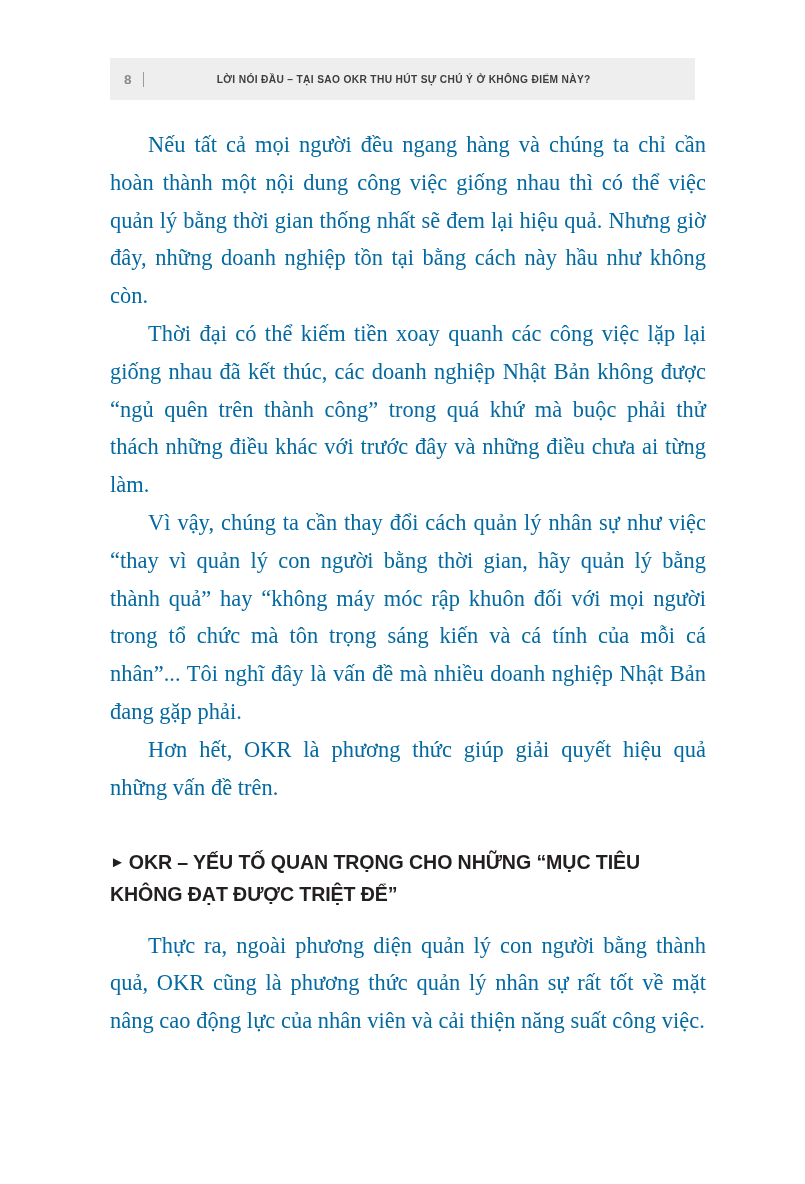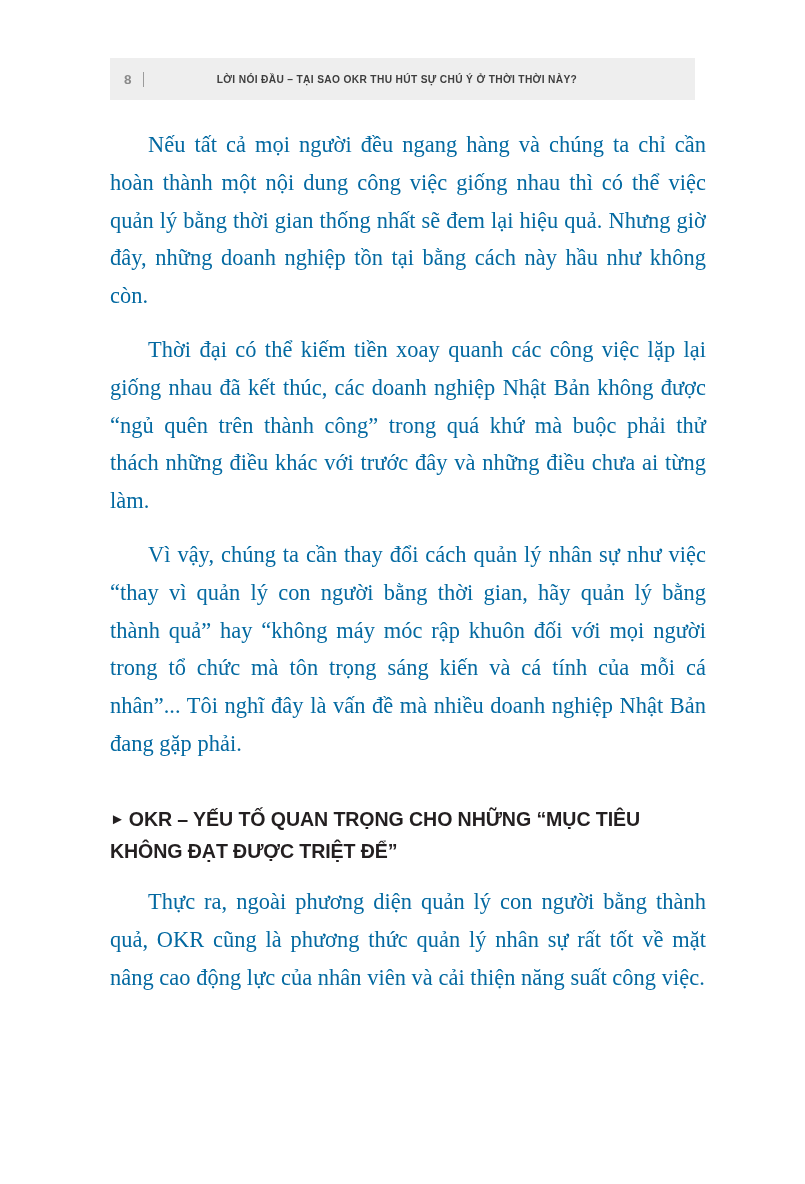--- a/index.html
+++ b/index.html
@@ -67,21 +67,21 @@
   p.para {
     margin: 0;
     font-size: 22.4px;
     line-height: 37.8px;
     text-align: justify;
     text-indent: 38px;
     color: #0369a1;
     letter-spacing: 0.05px;
   }
   p.para + p.para {
-    margin-top: 16px;
+    margin-top: 0px;
     font-family: Liberation Serif, serif;
   }
 
   
   .section-heading {
     margin-top: 40px;
     font-family: "Liberation Sans", sans-serif;
     font-size: 19.6px;
     font-weight: bold;
     line-height: 32px;
@@ -100,28 +100,29 @@
   }
 </style>
 </head>
 <body>
 
 <div class="page">
 
   <div class="header-band">
     <span class="header-pagenum">8</span>
     <span class="header-rule"></span>
-    <span class="header-title">LỜI NÓI ĐẦU – TẠI SAO OKR THU HÚT SỰ CHÚ Ý Ở THỜI THỜI NÀY?</span>
+    <span class="header-title">LỜI NÓI ĐẦU – TẠI SAO OKR THU HÚT SỰ CHÚ Ý Ở KHÔNG ĐIỂM NÀY?</span>
   </div>
 
   <div class="content">
 
     <p class="para">Nếu tất cả mọi người đều ngang hàng và chúng ta chỉ cần hoàn thành một nội dung công việc giống nhau thì có thể việc quản lý bằng thời gian thống nhất sẽ đem lại hiệu quả. Nhưng giờ đây, những doanh nghiệp tồn tại bằng cách này hầu như không còn.</p>
     <p class="para">Thời đại có thể kiếm tiền xoay quanh các công việc lặp lại giống nhau đã kết thúc, các doanh nghiệp Nhật Bản không được “ngủ quên trên thành công” trong quá khứ mà buộc phải thử thách những điều khác với trước đây và những điều chưa ai từng làm.</p>
     <p class="para">Vì vậy, chúng ta cần thay đổi cách quản lý nhân sự như việc “thay vì quản lý con người bằng thời gian, hãy quản lý bằng thành quả” hay “không máy móc rập khuôn đối với mọi người trong tổ chức mà tôn trọng sáng kiến và cá tính của mỗi cá nhân”... Tôi nghĩ đây là vấn đề mà nhiều doanh nghiệp Nhật Bản đang gặp phải.</p>
+    <p class="para">Hơn hết, OKR là phương thức giúp giải quyết hiệu quả những vấn đề trên.</p>
 
     <h2 class="section-heading">
       <span class="marker">►</span><span>OKR – YẾU TỐ QUAN TRỌNG CHO NHỮNG “MỤC TIÊU KHÔNG ĐẠT ĐƯỢC TRIỆT ĐỂ”</span>
     </h2>
 
     <p class="para after-heading">Thực ra, ngoài phương diện quản lý con người bằng thành quả, OKR cũng là phương thức quản lý nhân sự rất tốt về mặt nâng cao động lực của nhân viên và cải thiện năng suất công việc.</p>
 
   </div>
 </div>
 

